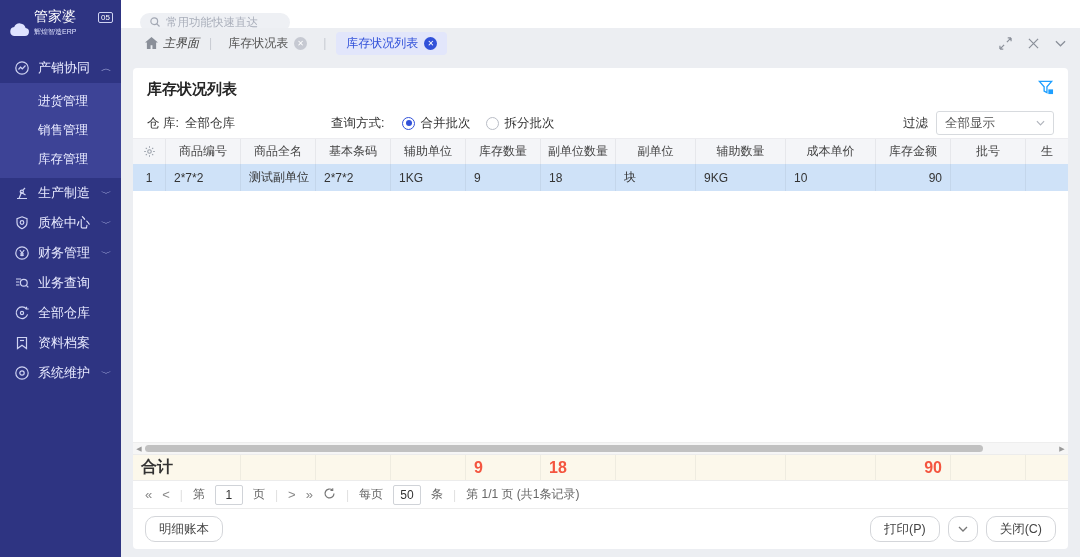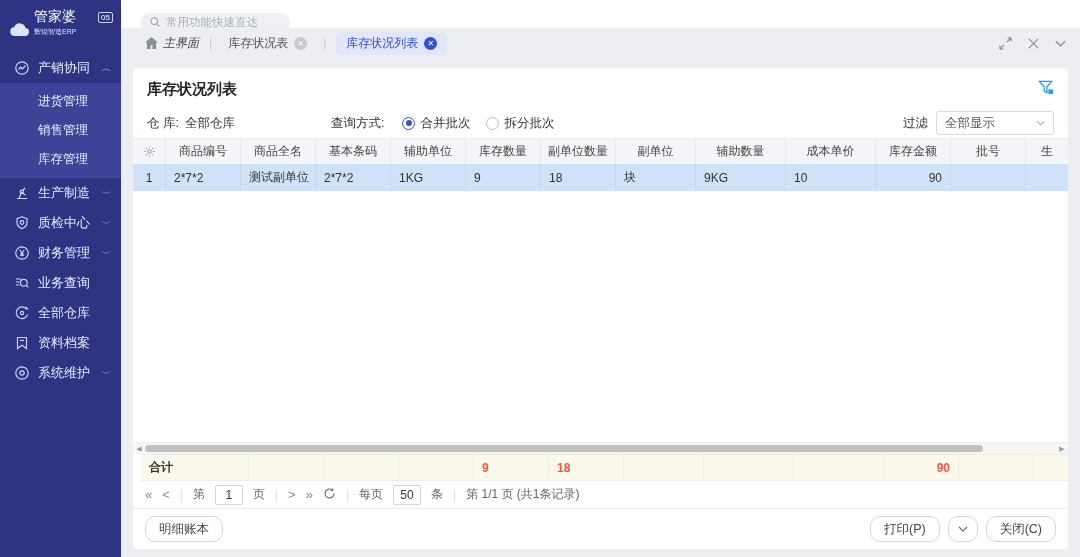--- a/index.html
+++ b/index.html
@@ -70,21 +70,21 @@
   .tbl-row .dc{height:100%;display:flex;align-items:center;padding-left:8px;border-right:1px solid rgba(0,0,0,.05);}
   .tbl-row .dc.center{justify-content:center;padding-left:0;}
   .tbl-row .dc.right{justify-content:flex-end;padding-right:8px;padding-left:0;}
   .c0{flex:0 0 33px;} .c75{flex:0 0 75px;} .c80{flex:0 0 80px;} .c90{flex:0 0 90px;} .cfx{flex:1;min-width:40px;border-right:none!important;}
   .cmerge{flex:0 0 108px;}
   .spacer{flex:1;background:#fff;}
   .hscroll{height:12px;display:flex;align-items:center;background:#f6f6f6;border-top:1px solid #eee;}
   .hs-arrow{flex:0 0 12px;text-align:center;font-size:7px;color:#999;line-height:12px;}
   .hs-track{flex:1;height:9px;position:relative;}
   .hs-thumb{position:absolute;left:0;top:1px;height:7px;width:92%;background:#c1c1c1;border-radius:4px;cursor:pointer;}
-  .tbl-total{height:27px;background:var(--total-bg);border-top:1px solid #ececec;border-bottom:1px solid #ececec;align-items:center;font-size:12px;margin-left:8px;}
+  .tbl-total{height:27px;background:var(--total-bg);border-top:1px solid #ececec;border-bottom:1px solid #ececec;align-items:center;font-size:16px;}
   .tbl-total .tc{height:100%;display:flex;align-items:center;padding-left:8px;border-right:1px solid #efece0;color:var(--total-red);font-weight:bold;}
   .tbl-total .tc.label{color:#333;}
   .tbl-total .tc.right{justify-content:flex-end;padding-right:8px;padding-left:0;}
 
   
   .pager{height:28px;display:flex;align-items:center;gap:10px;padding:0 12px;color:#666;border-bottom:1px solid #ececec;}
   .pg-btn{cursor:pointer;color:#888;font-size:13px;}
   .pg-sep{color:#e0e0e0;}
   .pg-input{width:28px;height:20px;border:1px solid #d0d3d8;border-radius:2px;text-align:center;font-size:12px;color:#333;outline:none;background:#fff;}
   .pg-input.w34{width:28px;}

